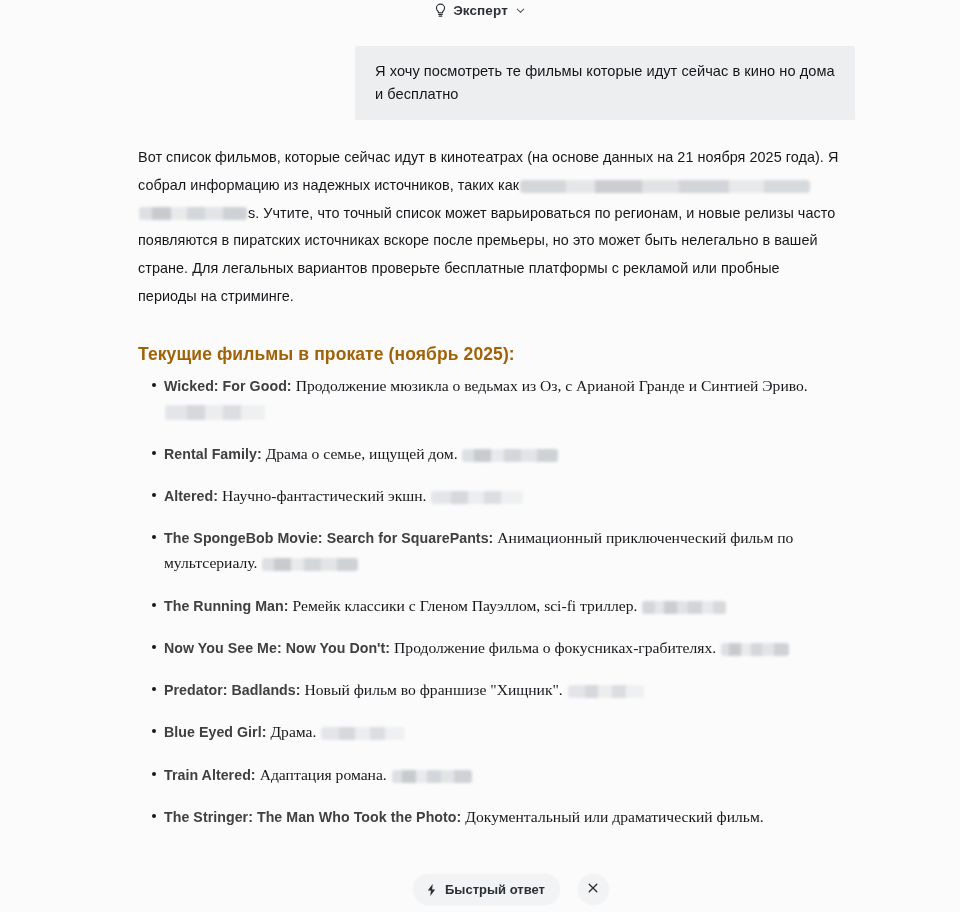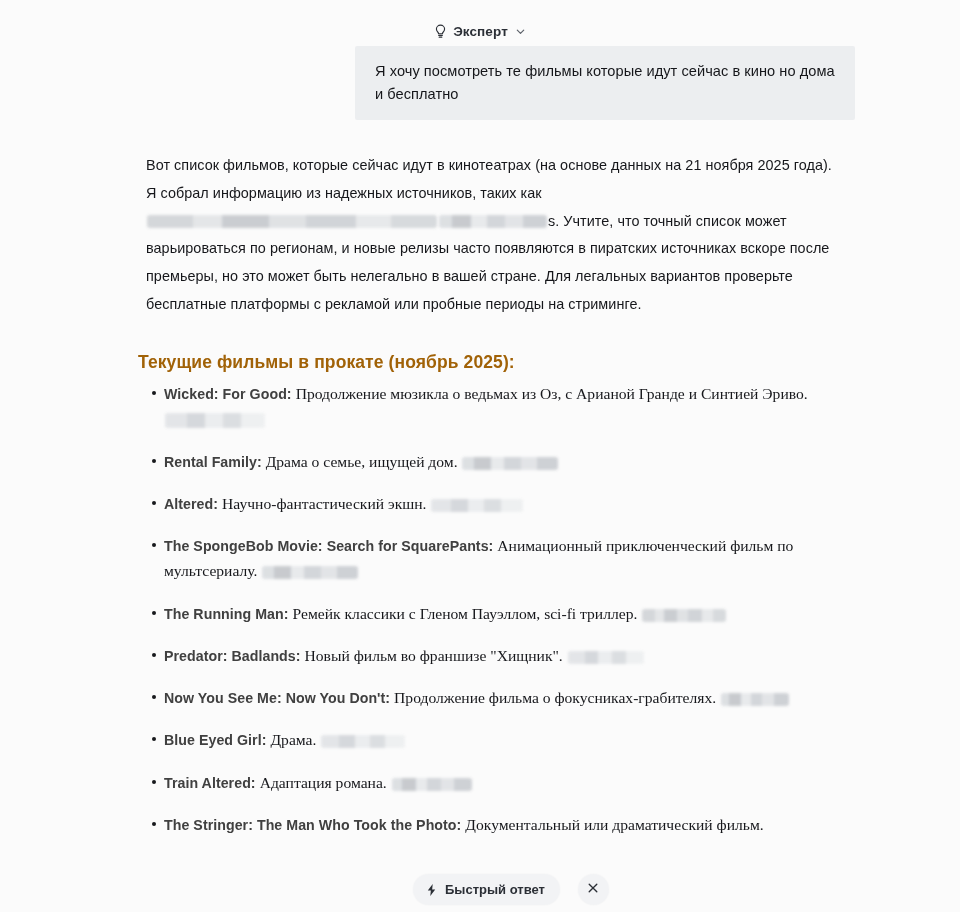--- a/index.html
+++ b/index.html
@@ -19,21 +19,21 @@
     position: relative;
     width: 960px;
     height: 912px;
     background: #fbfbfb;
   }
 
   
   .header {
     height: 42px;
     display: flex;
-    align-items: flex-end;
+    align-items: flex-start;
     justify-content: center;
     background: #fbfbfb;
   }
   .mode-chip {
     display: inline-flex;
     align-items: center;
     gap: 6px;
     font-size: 13.5px;
     font-weight: 700;
     color: #2b2f36;
@@ -61,21 +61,21 @@
     line-height: 1.55;
     color: #15161a;
     letter-spacing: .05px;
   }
 
   
   .answer {
     padding: 24px 120px 0 138px;
   }
   .answer p.intro {
-    margin: 8px;
+    margin: 0;
     font-size: 14.4px;
     line-height: 1.92;
     color: #16171b;
     letter-spacing: .05px;
   }
 
   h2.section-title {
     margin: 34px 0 8px 0;
     font-size: 17.5px;
     font-weight: 700;
@@ -242,25 +242,25 @@
 
       <li><span class="title">Altered</span><span class="title">: </span><span>Научно-фантастический экшн.</span>
           <span class="redact pale" style="width:92px"></span></li>
 
       <li><span class="title">The SpongeBob Movie: Search for SquarePants</span><span class="title">: </span><span>Анимационный приключенческий фильм по мультсериалу.</span>
           <span class="redact alt" style="width:96px"></span></li>
 
       <li><span class="title">The Running Man</span><span class="title">: </span><span>Ремейк классики с Гленом Пауэллом, sci-fi триллер.</span>
           <span class="redact" style="width:84px"></span></li>
 
+      <li><span class="title">Now You See Me: Now You Don't</span><span class="title">: </span><span>Продолжение фильма о фокусниках-грабителях.</span>
+          <span class="redact alt" style="width:68px"></span></li>
+
       <li><span class="title">Predator: Badlands</span><span class="title">: </span><span>Новый фильм во франшизе "Хищник".</span>
           <span class="redact pale" style="width:76px"></span></li>
-
-      <li><span class="title">Now You See Me: Now You Don't</span><span class="title">: </span><span>Продолжение фильма о фокусниках-грабителях.</span>
-          <span class="redact alt" style="width:68px"></span></li>
 
 
       <li><span class="title">Blue Eyed Girl</span><span class="title">: </span><span>Драма.</span>
           <span class="redact pale" style="width:84px"></span></li>
 
       <li><span class="title">Train Altered</span><span class="title">: </span><span>Адаптация романа.</span>
           <span class="redact alt" style="width:80px"></span></li>
 
       <li><span class="title">The Stringer: The Man Who Took the Photo</span><span class="title">: </span><span>Документальный или драматический фильм.</span><br></li>
 

